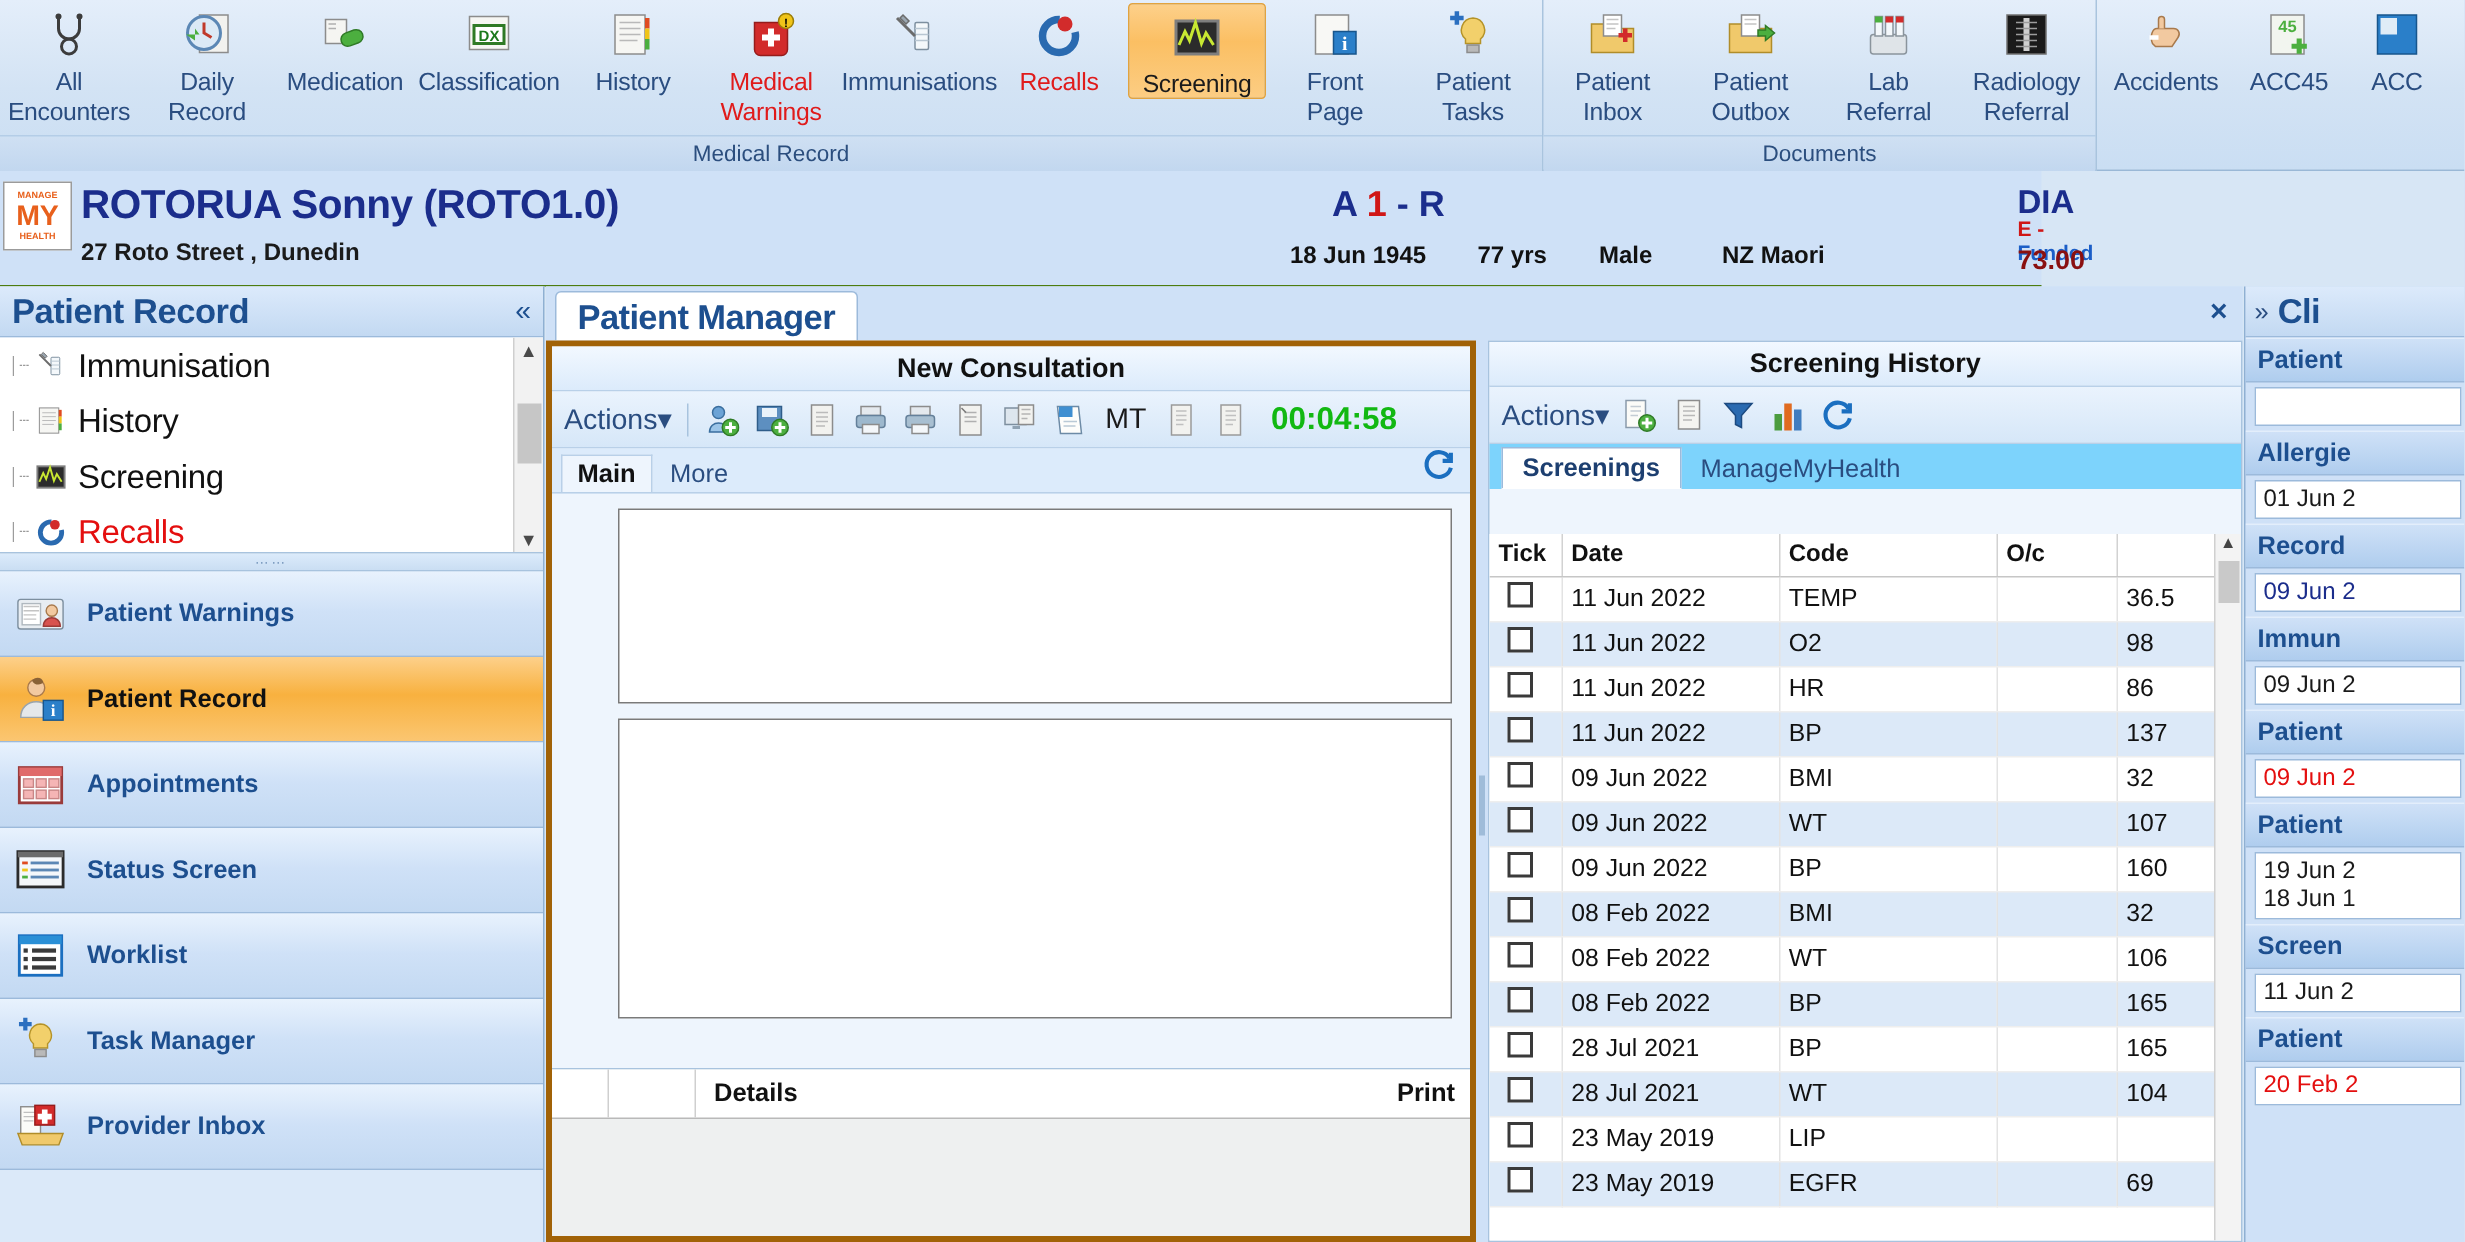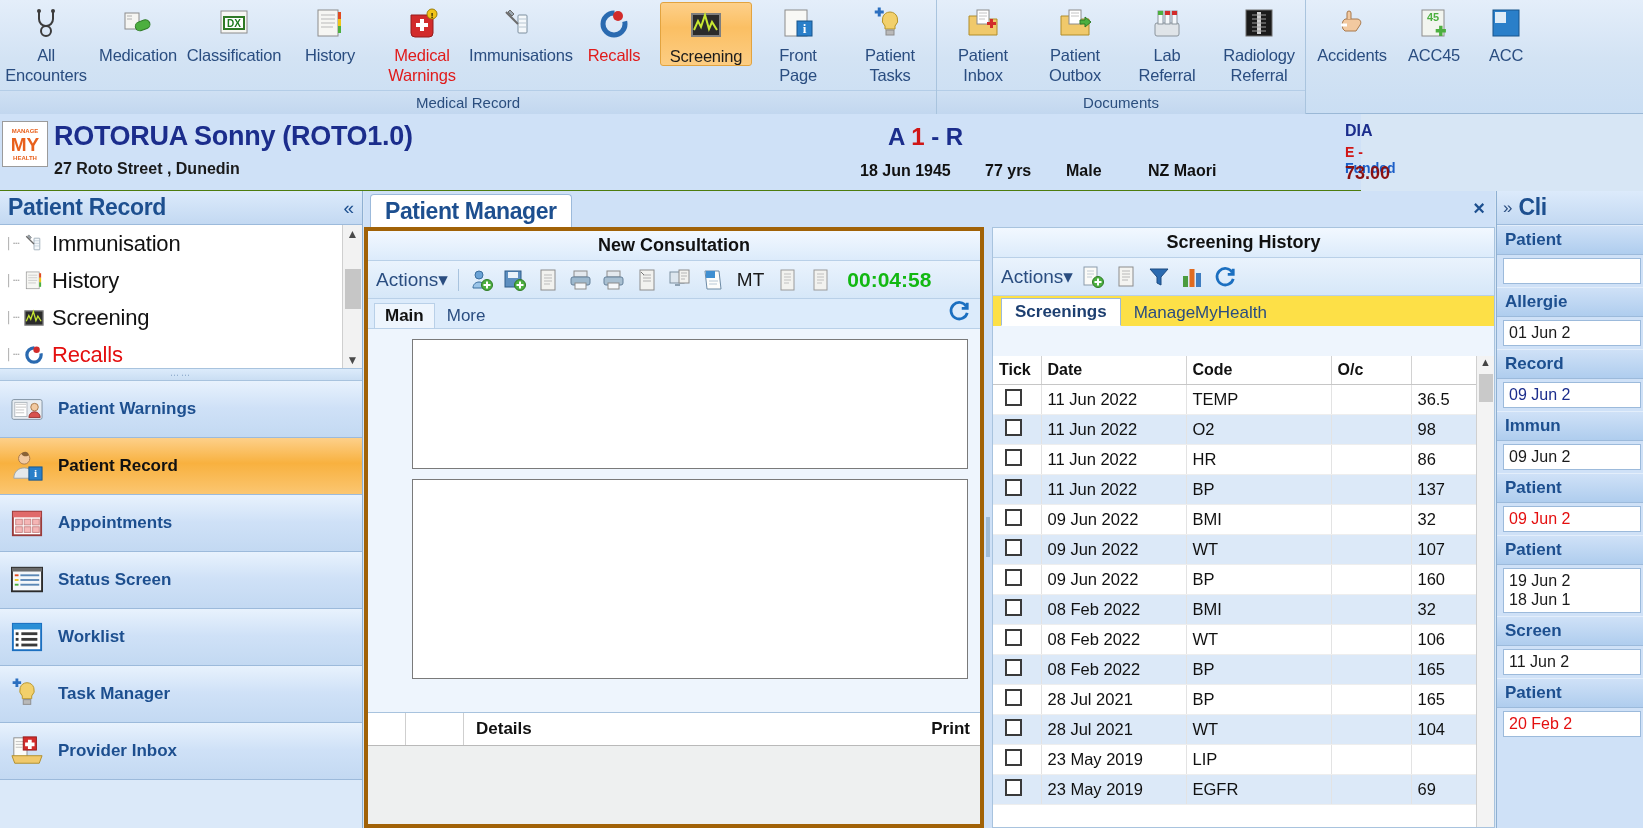--- a/index.html
+++ b/index.html
@@ -64,21 +64,21 @@
   .banner-name {
     position:absolute; left:54px; top:7px; font-size: 27px; font-weight: bold;
     color:#1b2d8c; letter-spacing: -0.3px;
   }
   .banner-addr {
     position:absolute; left:54px; top:46px; font-size: 16px; font-weight: bold; color:#1a1a1a;
   }
   .ar-line { position:absolute; left:888px; top:9px; font-size:24px; font-weight:bold; color:#1b2d8c;}
   .ar-line .r { color:#d01616; }
   .demo { position:absolute; top:48px; font-size:16px; font-weight:bold; color:#111; }
-  .dia { position:absolute; left:1345px; top:8px; font-size:16px; font-weight:bold; color:#1b2d8c; }
+  .dia { position:absolute; left:1345px; top:8px; font-size:22px; font-weight:bold; color:#1b2d8c; }
   .efund { position:absolute; left:1345px; top:30px; font-size:14px; font-weight:bold; }
   .efund .e { color:#d01616; }
   .efund .f { color:#1b5ec7; }
   .fee { position:absolute; left:1345px; top:49px; font-size:18px; font-weight:bold; color:#8a1010; }
 
   
   .leftnav {
     position:absolute; left:0; top:191px; width:363px; height:637px;
     background:#dbe9f9; border-right:1px solid #8fb0d2;
   }
@@ -174,21 +174,21 @@
   .details-hdr {
     height:33px; background:#fff; border-bottom:1px solid #b9b9b9; display:flex; align-items:center;
     position:relative;
   }
   .details-hdr .cellA { width:38px; border-right:1px solid #cfcfcf; height:100%; }
   .details-hdr .cellB { width:58px; border-right:1px solid #cfcfcf; height:100%; }
   .details-hdr .dtl { font-size:17px; font-weight:bold; color:#111; padding-left:12px; }
   .details-hdr .prt { position:absolute; right:10px; font-size:17px; font-weight:bold; color:#111; }
 
   
-  .stabs { height:30px; display:flex; align-items:flex-end; padding-left:8px; background:#fde047; }
+  .stabs { height:30px; display:flex; align-items:flex-end; padding-left:8px; background:#7dd3fc; }
   .stab { padding:3px 13px; font-size:17px; color:#2a4d80; }
   .stab.active { background:#fff; border:1px solid #9cbadb; border-bottom:1px solid #fff; font-weight:bold; color:#1d3f70; }
   .grid { position:absolute; left:0; right:0; top:128px; bottom:0; background:#fff; overflow:hidden; }
   table.sg { border-collapse:collapse; width:100%; table-layout:fixed; }
   table.sg th {
     font-size:16px; font-weight:bold; color:#111; text-align:left; height:28px;
     background:#fff; border-right:1px solid #d2d2d2; border-bottom:1px solid #c6c6c6;
     padding-left:6px;
   }
   table.sg td {
@@ -241,20 +241,32 @@
               <div class="ico">
                 <svg width="34" height="34" viewBox="0 0 34 34">
                   <path d="M10 4v8a7 7 0 0 0 14 0V4" fill="none" stroke="#3c3c3c" stroke-width="2"></path>
                   <circle cx="17" cy="24" r="5" fill="none" stroke="#3c3c3c" stroke-width="2"></circle>
                   <circle cx="10" cy="4" r="2" fill="#3c3c3c"></circle>
                   <circle cx="24" cy="4" r="2" fill="#3c3c3c"></circle>
                 </svg>
               </div>
               <div class="lbl">All</div>
               <div class="lbl">Encounters</div>
+            </div>
+            <div class="ritem">
+              <div class="ico">
+                <svg width="34" height="34" viewBox="0 0 34 34">
+                  <rect x="12" y="3" width="19" height="25" fill="#f2f2ef" stroke="#8c8c8c"></rect>
+                  <circle cx="15" cy="15" r="11" fill="#dbe9f6" stroke="#5b87b5" stroke-width="2"></circle>
+                  <path d="M15 8v7l5 3" stroke="#c0392b" stroke-width="2" fill="none"></path>
+                  <path d="M3 16h9l-3-4v8z" fill="#4caf3f"></path>
+                </svg>
+              </div>
+              <div class="lbl">Daily</div>
+              <div class="lbl">Record</div>
             </div>
             <div class="ritem">
               <div class="ico">
                 <svg width="34" height="34" viewBox="0 0 34 34">
                   <rect x="4" y="6" width="14" height="16" fill="#f5f5f2" stroke="#8c8c8c"></rect>
                   <path d="M6 9h5M6 12h5" stroke="#b0b0b0"></path>
                   <rect x="14" y="14" width="15" height="9" rx="4.5" fill="#4caf3f" stroke="#2f7a26" transform="rotate(-20 21 18)"></rect>
                 </svg>
               </div>
               <div class="lbl">Medication</div>

